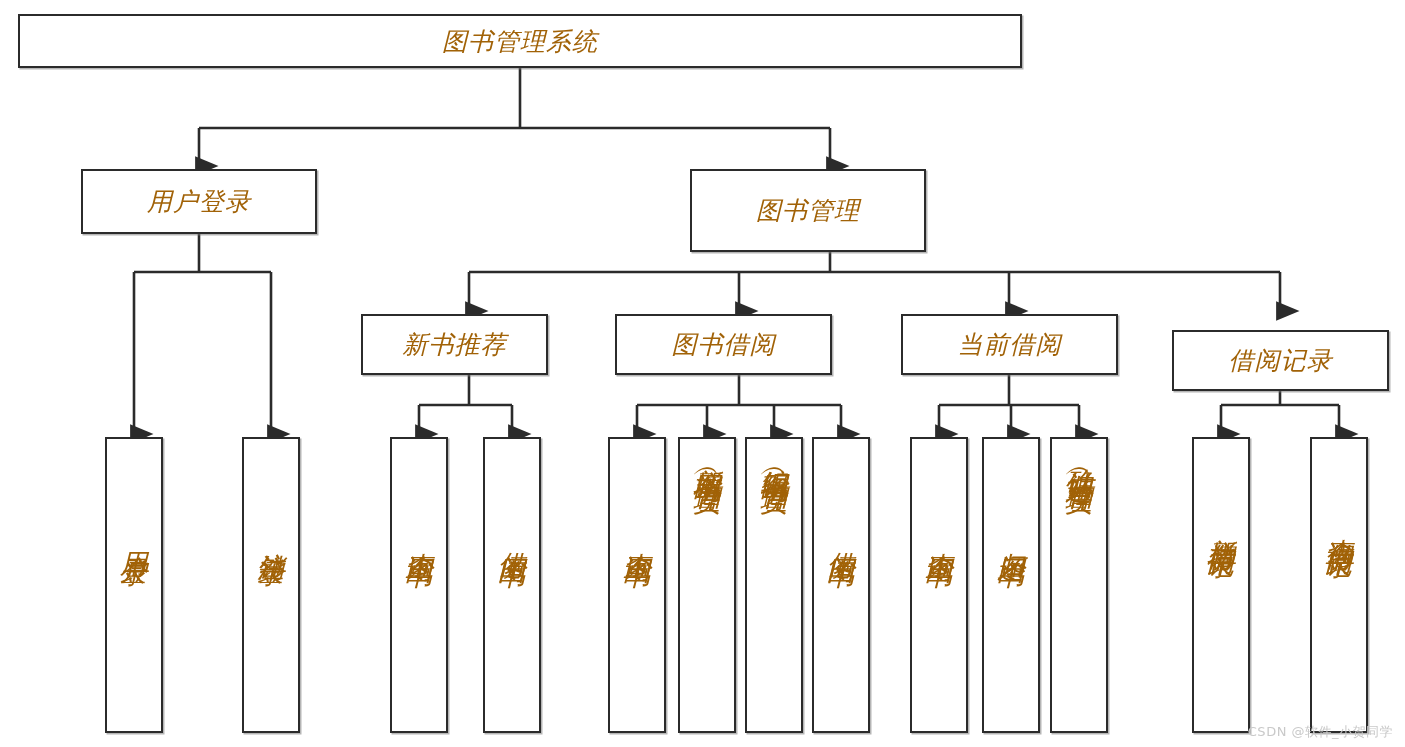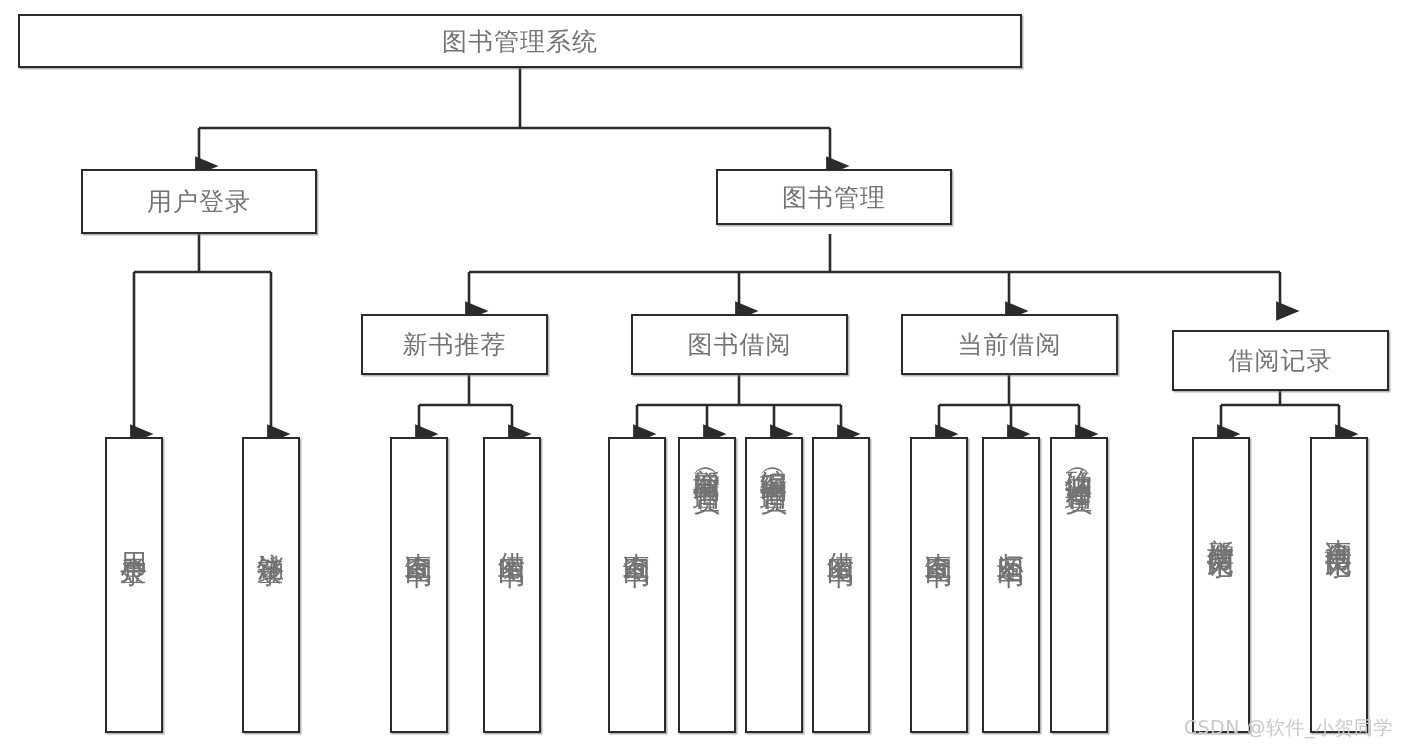--- a/index.html
+++ b/index.html
@@ -14,24 +14,25 @@
 
   .node{
     position:absolute;
     box-sizing:border-box;
     background:#ffffff;
     border:2px solid #2b2b2b;
     box-shadow:1.5px 1.5px 0 0 rgba(120,120,120,0.55);
     display:flex;align-items:center;justify-content:center;
   }
   .node .label{
-    color:#737373;
+    color:#a16207;
     line-height:1.08;
     text-align:center;
     white-space:pre;
+    font-style:italic;
   }
 
   
   .h-node .label{font-size:25px;letter-spacing:1px;}
   #node-root .label{font-size:25px;}
 
   
   .leaf{
     align-items:flex-start;
     justify-content:center;
@@ -45,21 +46,21 @@
     line-height:1;
     margin:0 auto;
   }
   .leaf.mid .label{margin-top:78px;}
   .leaf.tall .label{margin-top:8px;}
   .leaf.short .label{margin-top:92px;}
 
   #watermark{
     position:absolute;
     right:12px;bottom:6px;
-    font-size:19px;
+    font-size:13px;
     color:#c9c9c9;
     letter-spacing:0.5px;
     white-space:nowrap;
   }
 </style>
 </head>
 <body>
 
 <div id="diagram">
 
@@ -115,28 +116,28 @@
     </g>
   </svg>
 
   <div class="node h-node" id="node-root" style="left:18px;top:14px;width:1004px;height:54px;">
     <span class="label">图书管理系统</span>
   </div>
 
   <div class="node h-node" style="left:81px;top:169px;width:236px;height:65px;">
     <span class="label">用户登录</span>
   </div>
-  <div class="node h-node" style="left:716px;top:169px;width:236px;height:56px;">
+  <div class="node h-node" style="left:690px;top:169px;width:236px;height:83px;">
     <span class="label">图书管理</span>
   </div>
 
   <div class="node h-node" style="left:361px;top:314px;width:187px;height:61px;">
     <span class="label">新书推荐</span>
   </div>
-  <div class="node h-node" style="left:631px;top:314px;width:217px;height:61px;">
+  <div class="node h-node" style="left:615px;top:314px;width:217px;height:61px;">
     <span class="label">图书借阅</span>
   </div>
   <div class="node h-node" style="left:901px;top:314px;width:217px;height:61px;">
     <span class="label">当前借阅</span>
   </div>
   <div class="node h-node" style="left:1172px;top:314px;width:217px;height:61px;margin-top:16px;">
     <span class="label">借阅记录</span>
   </div>
 
   <div class="node leaf short" style="left:105px;top:437px;width:58px;height:296px;">

